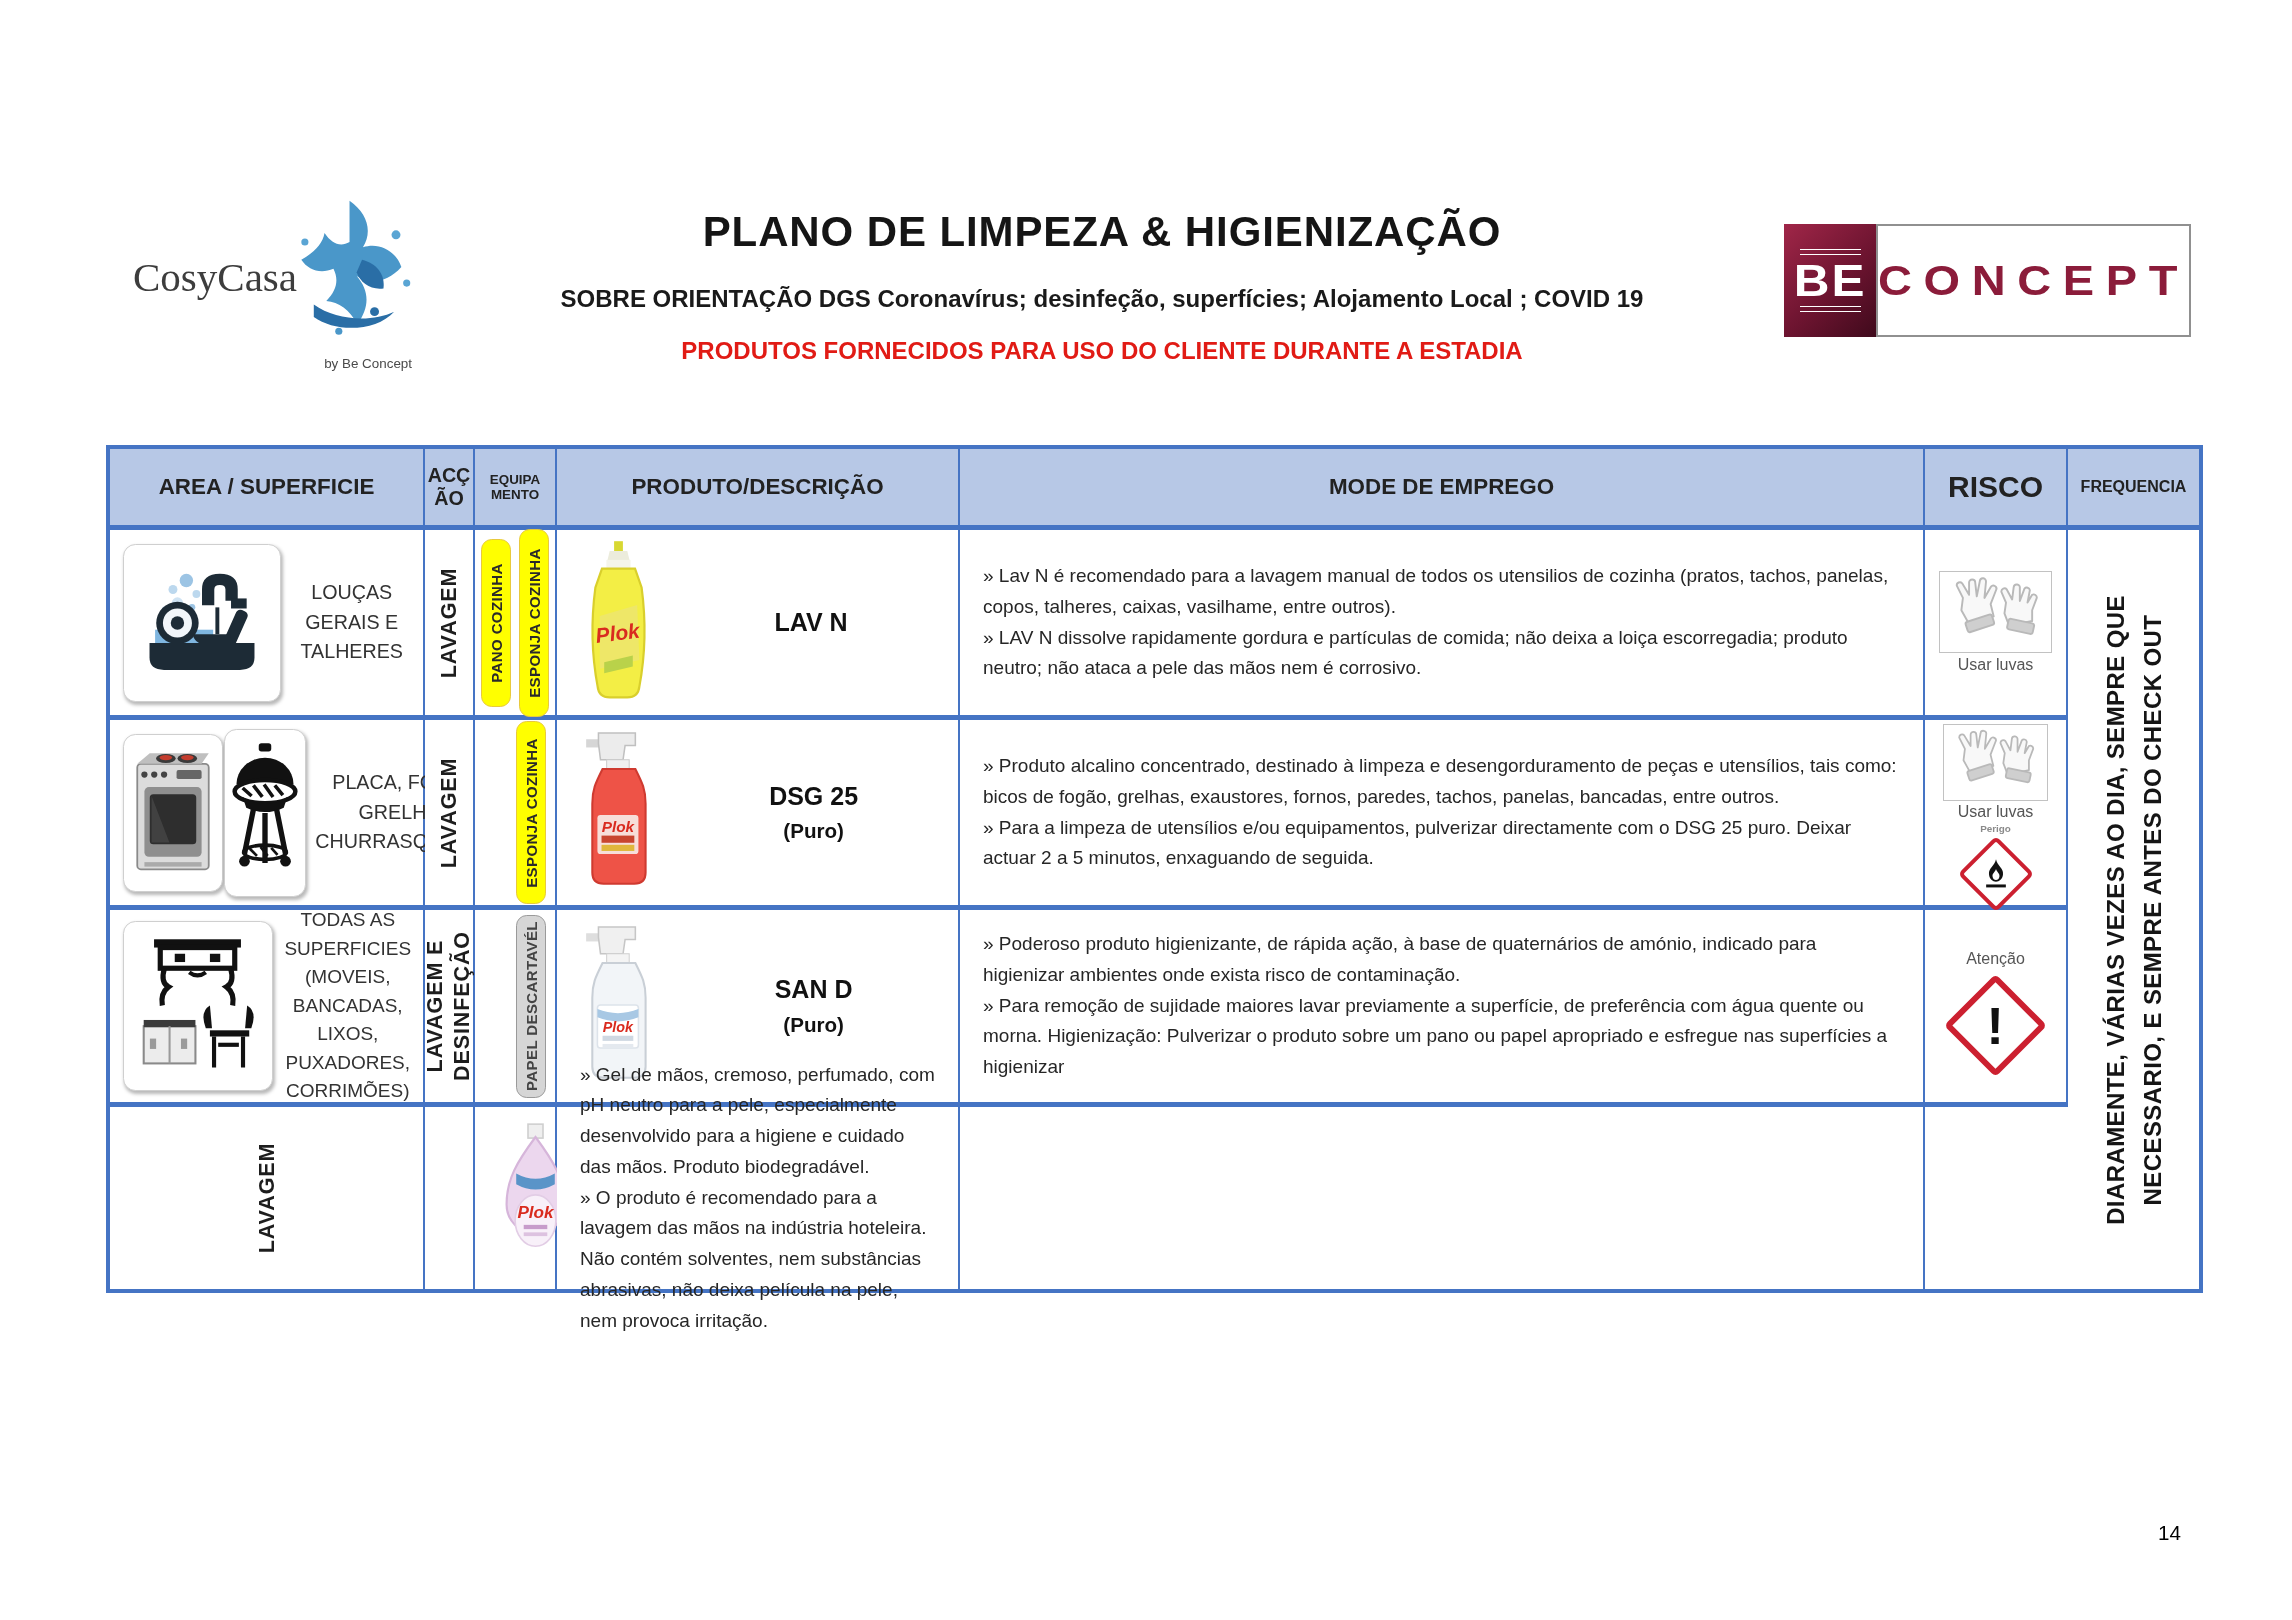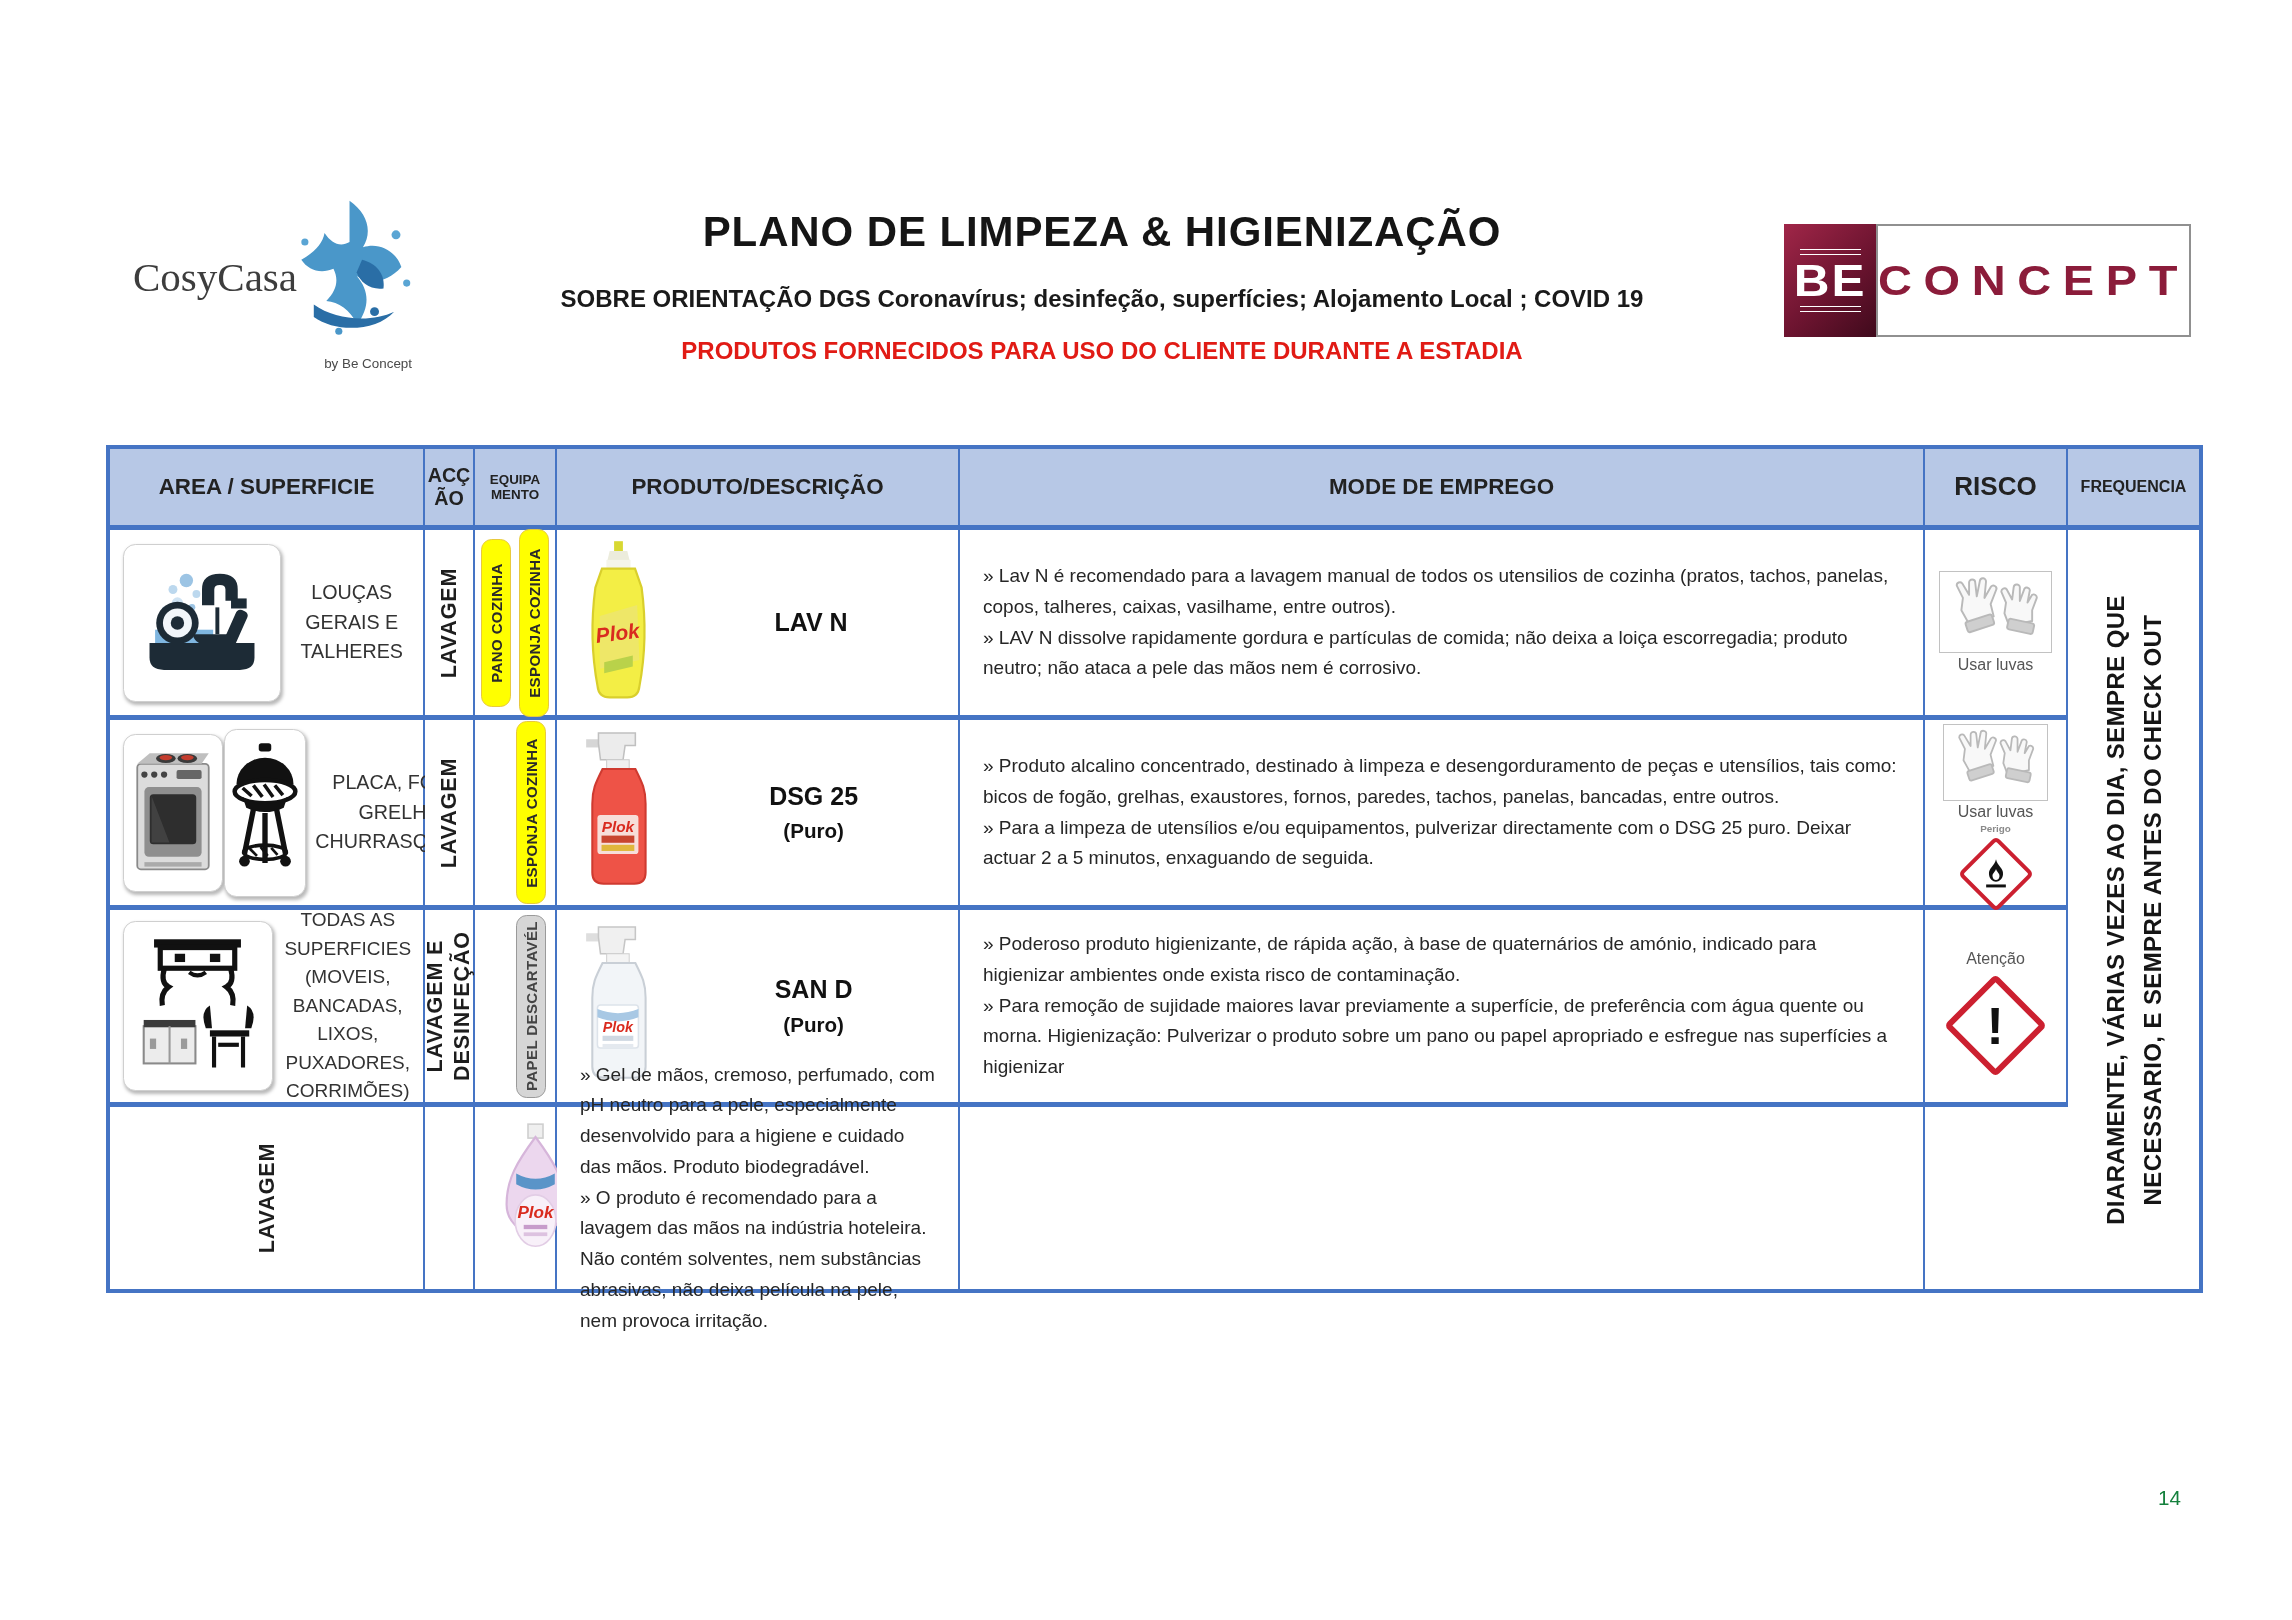--- a/index.html
+++ b/index.html
@@ -40,21 +40,21 @@
   .cell{border-right:2.7px solid var(--blue);border-bottom:5.4px solid var(--blue);
     position:relative;display:flex;align-items:center;justify-content:center;background:#fff;}
   .cell.c7{border-right:none;}
   .cell.lastrow{border-bottom:none;}
   .hcell{background:var(--hdr);font-weight:bold;text-align:center;flex-direction:column;line-height:1.15;}
   .h-area{font-size:22.4px;}
   .h-action{font-size:19.7px;}
   .h-equip{font-size:13.4px;}
   .h-prod{font-size:22.4px;text-align:center;}
   .h-mode{font-size:22.4px;}
-  .h-risk{font-size:26px;}
+  .h-risk{font-size:30px;}
   .h-freq{font-size:16px;}
   
   .vwrap{position:absolute;top:50%;left:50%;transform:translate(-50%,-50%) rotate(-90deg);
     white-space:nowrap;text-align:center;}
   .action-text{font-size:21.5px;font-weight:bold;letter-spacing:0.9px;color:#1d1d1d;line-height:1.25;}
   
   .pillbox{display:flex;gap:7.2px;align-items:center;justify-content:center;width:100%;height:100%;}
   .pill{position:relative;width:30px;border-radius:10.7px;}
   .pill.yellow{background:#ffff00;border:1.8px solid #e8c93d;}
   .pill.gray{background:#d6d6d6;border:1.8px solid #9a9a9a;}
@@ -79,21 +79,21 @@
   .hazard-word{font-size:9.9px;color:#8a8a8a;font-weight:bold;margin-top:1.8px;}
   .diamond{transform:rotate(45deg);border-radius:5.4px;background:#fff;
     display:flex;align-items:center;justify-content:center;}
   .diamond.flame{width:54px;height:54px;border:4.5px solid #cc2030;margin-top:12.5px;}
   .diamond.excl{width:73px;height:73px;border:6.3px solid #cc2030;margin-top:21.5px;}
   .diamond-inner{transform:rotate(-45deg);display:flex;align-items:center;justify-content:center;}
   .excl-mark{font-size:52px;font-weight:bold;color:#111;line-height:1;}
   
   .freq-cell .vwrap{font-size:24px;font-weight:bold;color:#151515;line-height:1.55;letter-spacing:0.4px;}
   
-  .page-number{position:absolute;left:2158px;top:1486px;font-size:20.6px;color:#15803d;}
+  .page-number{position:absolute;left:2158px;top:1521px;font-size:20.6px;color:#000000;}
 </style>
 </head>
 <body>
 
 <div class="brand">
   <span class="brand-splash">
     <svg width="134" height="148" viewBox="0 0 150 165">
       <path d="M70 4 C90 18 96 38 85 56 C103 50 122 60 128 78 C112 96 92 98 78 88 C92 104 93 122 79 142 C70 126 58 117 44 116 C56 104 58 92 52 80 C38 86 24 82 16 70 C30 62 40 52 42 40 C50 52 60 56 70 50 Z" fill="#4a97c9"></path>
       <path d="M84 70 C100 74 110 86 108 102 C94 104 82 96 78 84 Z" fill="#2a6ea6"></path>
       <path d="M30 120 C55 138 95 140 120 128 C100 150 55 152 30 134 Z" fill="#2a6ea6"></path>

